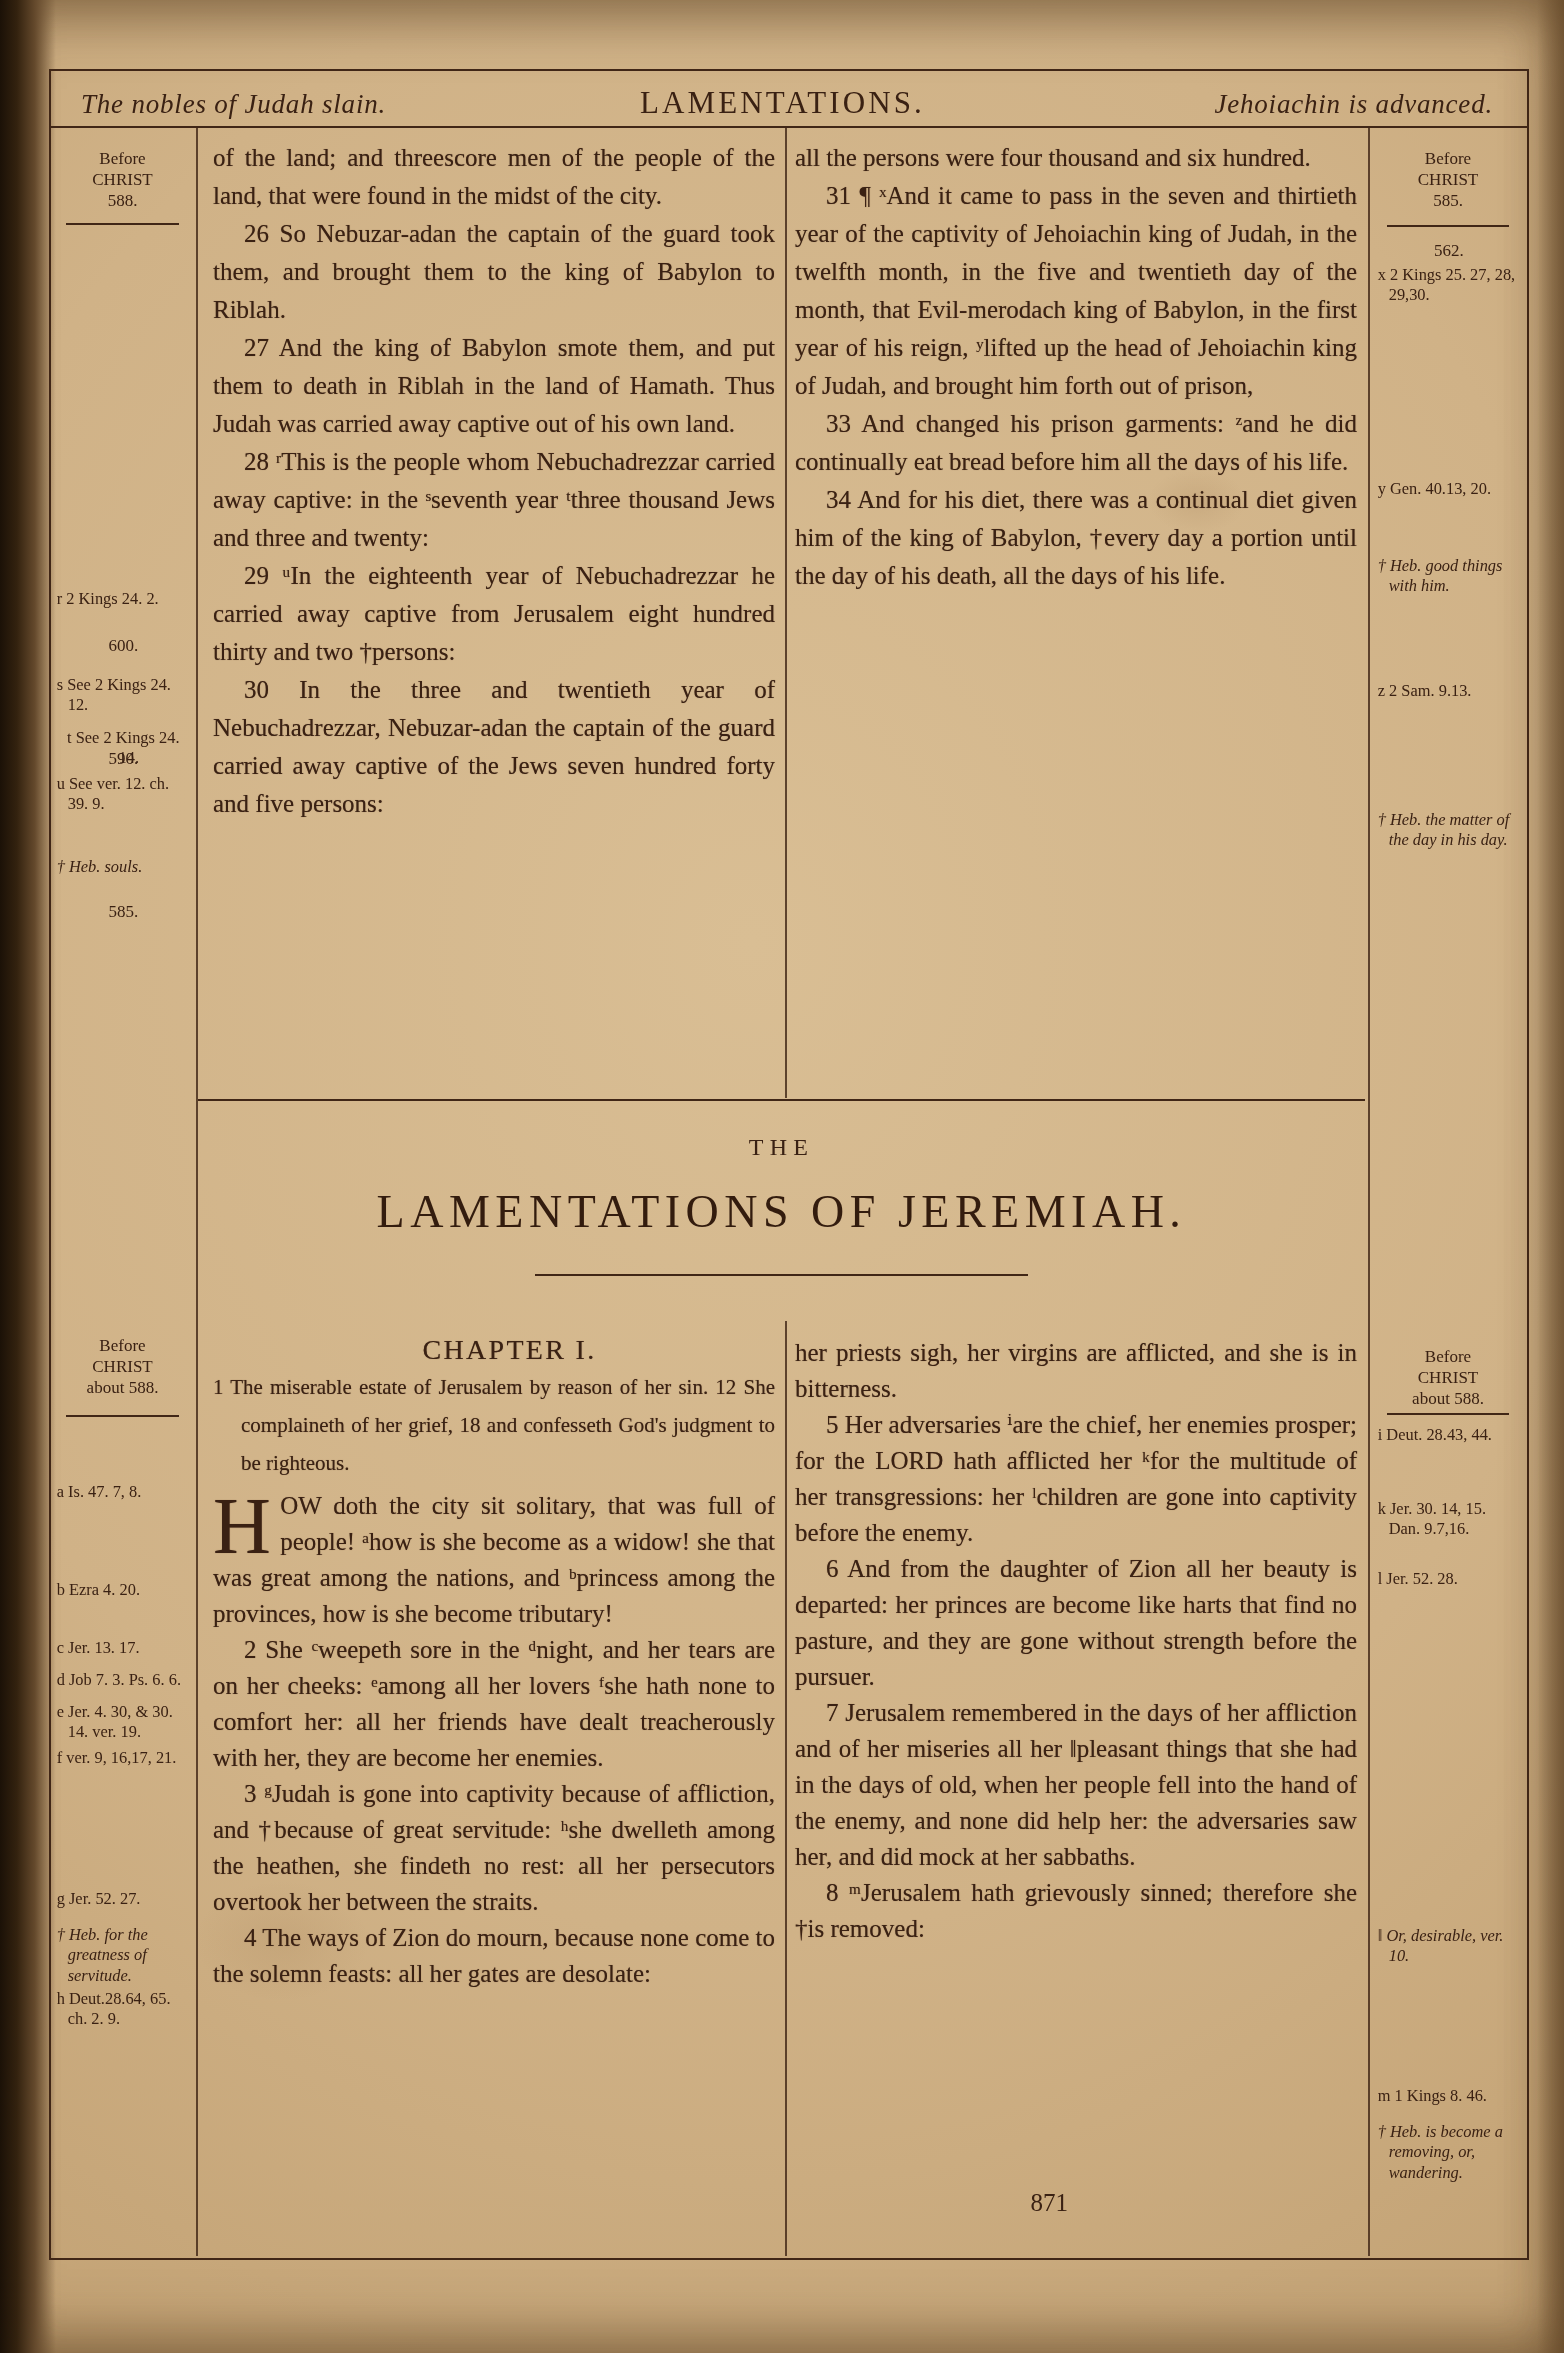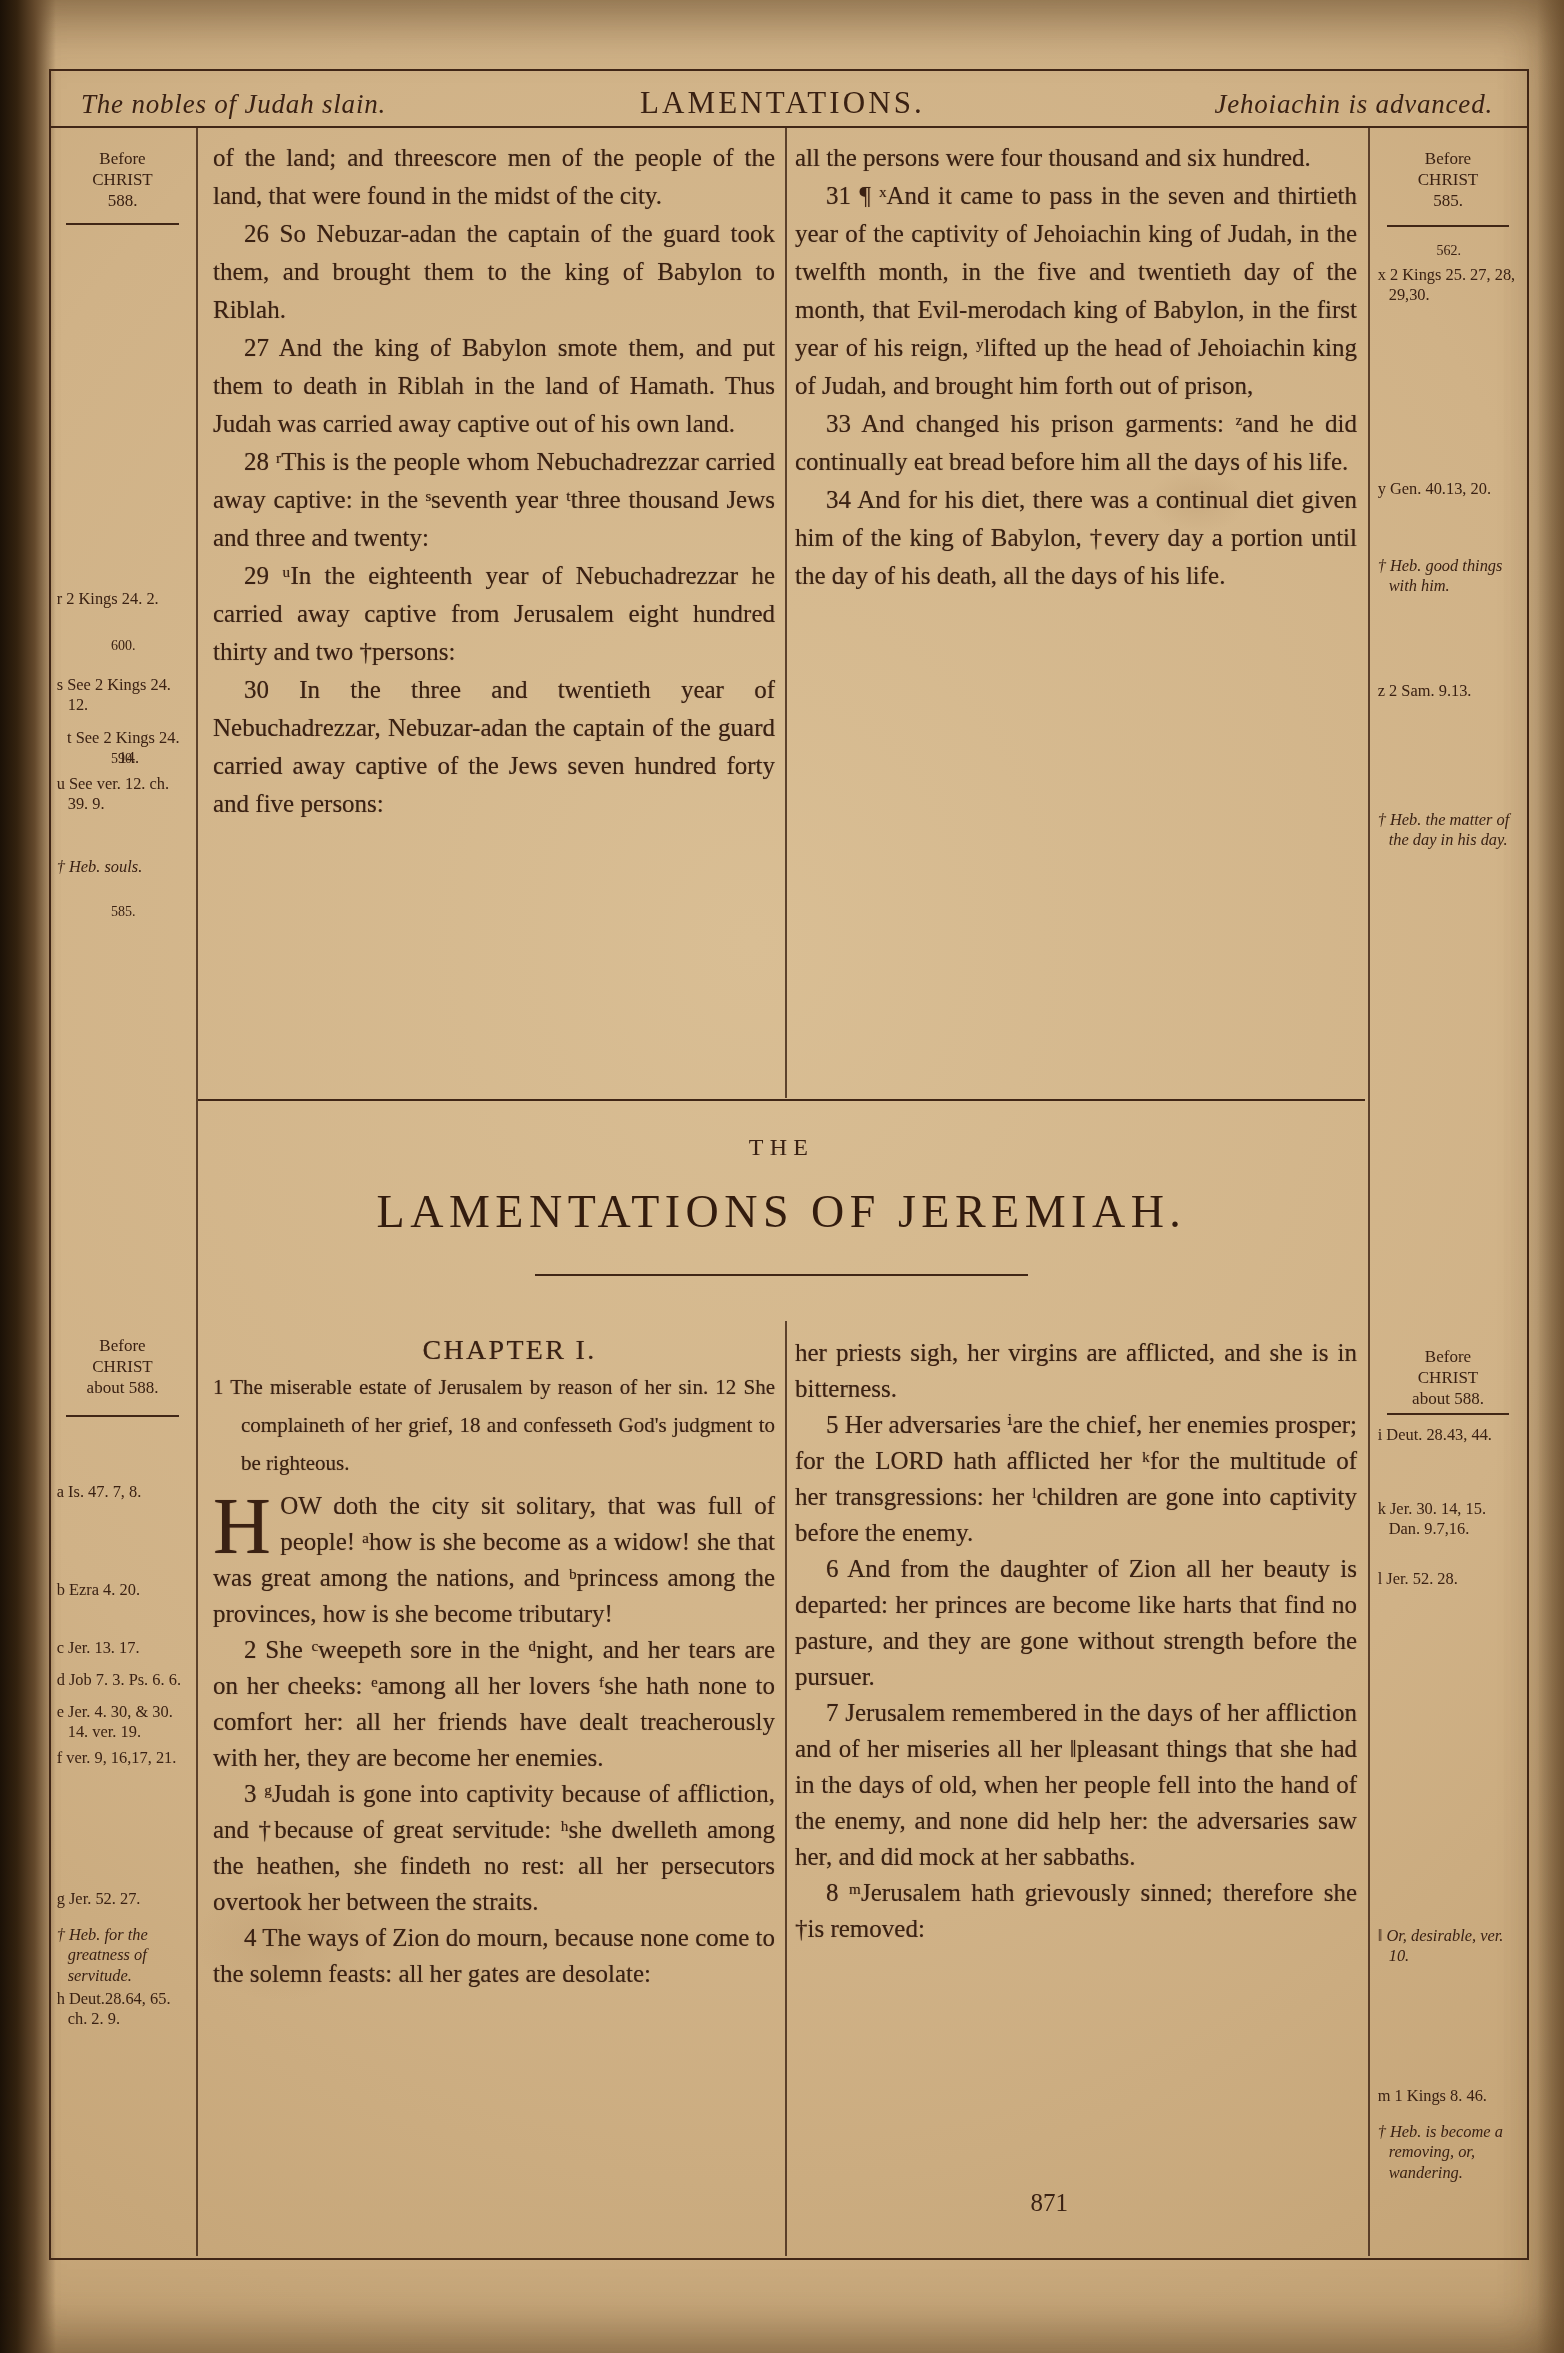--- a/index.html
+++ b/index.html
@@ -20,21 +20,21 @@
   .frame{position:absolute;left:49px;top:69px;width:1476px;height:2187px;
     border:2.3px solid #40261636;border-color:#402616;}
   .head-rule{position:absolute;left:49px;top:126px;width:1479px;height:2.3px;background:#402616;}
   .vrule{position:absolute;width:1.6px;background:rgba(62,36,20,.8);}
   .rh-left{position:absolute;left:81px;top:89px;font-style:italic;font-size:27px;letter-spacing:0.8px;}
   .rh-center{position:absolute;left:0;width:1565px;top:85px;text-align:center;font-size:31px;letter-spacing:3.1px;}
   .rh-right{position:absolute;right:72px;top:89px;font-style:italic;font-size:27px;letter-spacing:0.8px;}
 
   .margin-col{position:absolute;top:128px;height:2128px;font-size:16.4px;line-height:20.3px;}
   .margin-col .note{position:absolute;left:4.7px;right:3.1px;padding-left:11px;text-indent:-11px;}
-  .margin-col .date{text-align:center;font-size:14px;padding-left:0;text-indent:0;}
+  .margin-col .date{text-align:center;font-size:17px;padding-left:0;text-indent:0;}
   .margin-col .it{font-style:italic;}
   .bc{position:absolute;left:0;right:0;text-align:center;font-size:17px;line-height:21px;}
   .bc-rule{position:absolute;left:14px;right:14px;height:1.6px;background:#402616;}
 
   .col-text{position:absolute;width:562px;font-size:25px;line-height:38px;text-align:justify;
     text-shadow:0 0 0.8px rgba(58,33,19,.55);}
   .col-text p{margin:0;text-indent:31px;}
   .col-text p.cont{text-indent:0;}
   .bottom .col-text{line-height:36px;}
 

